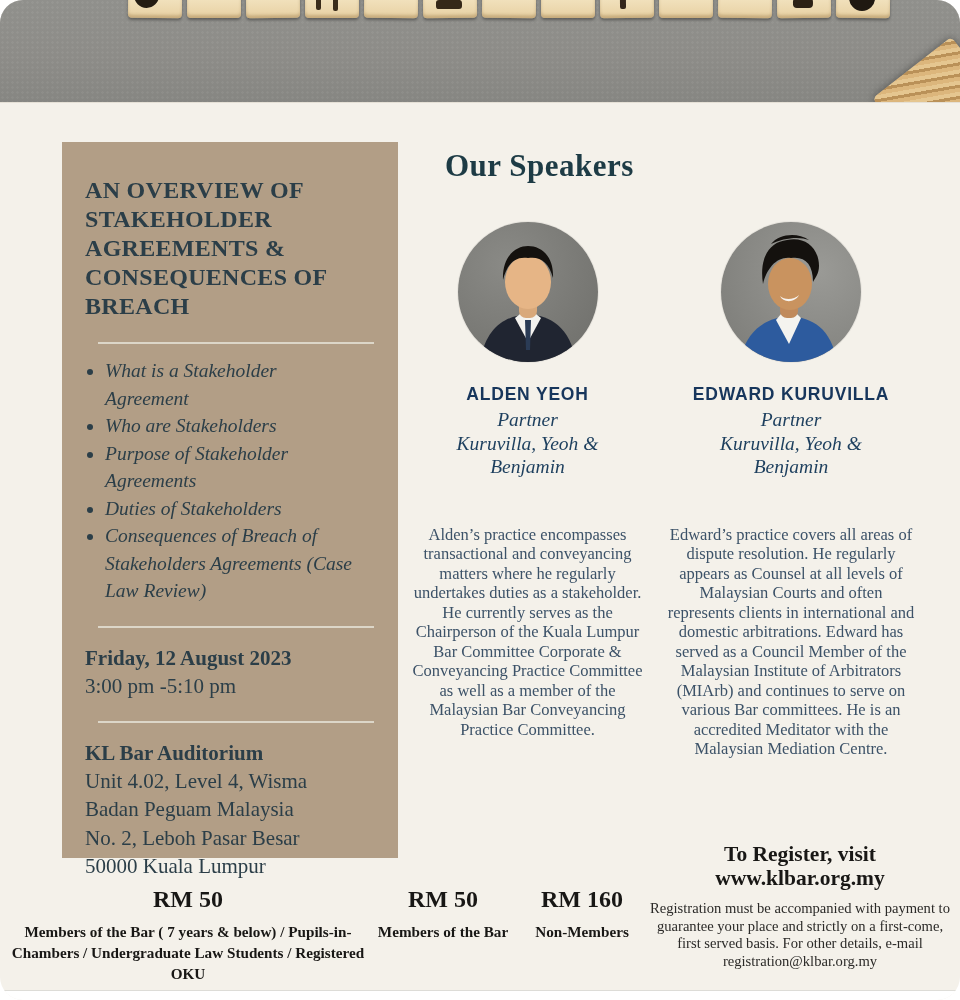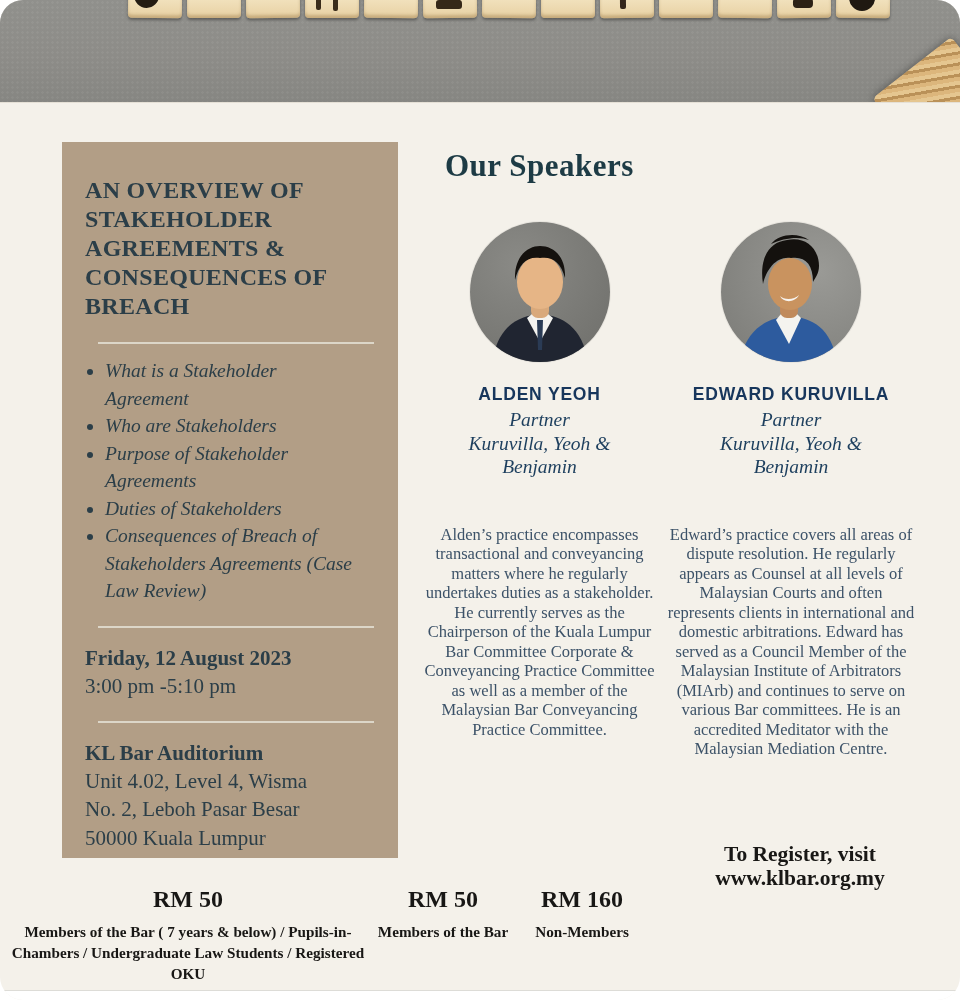--- a/index.html
+++ b/index.html
@@ -47,21 +47,21 @@
   .topics li{margin:0;}
   .date-line{margin:16px 0 0;font-size:21px;font-weight:bold;line-height:28px;}
   .time-line{margin:0;font-size:21px;line-height:28px;}
   .venue-name{margin:16px 0 0;font-size:21px;font-weight:bold;line-height:28px;}
   .addr-line{font-size:21px;line-height:28.5px;}
 
   
   .speakers-heading{position:absolute;left:445px;top:148px;margin:0;font-size:31px;font-weight:bold;
         color:#1d3b45;letter-spacing:.5px;}
   .speaker{position:absolute;text-align:center;}
-  .speaker-0{left:422px;top:222px;width:235px;}
+  .speaker-0{left:410px;top:222px;width:235px;}
   .speaker-1{left:665px;top:222px;width:252px;}
   .photo{width:140px;height:140px;border-radius:50%;overflow:hidden;margin:0 auto;
         box-shadow:0 0 0 1px rgba(0,0,0,.05);}
   .photo svg{display:block;}
   .speaker-name{margin:22px 0 0;font-family:"Liberation Sans","DejaVu Sans",sans-serif;
         font-size:17.5px;font-weight:bold;letter-spacing:.8px;color:#17365c;}
   .speaker-role{margin:3px 0 0;font-style:italic;font-size:19.5px;line-height:23.5px;color:#1d3f5e;}
   .speaker-firm{margin:0 auto;max-width:200px;font-style:italic;font-size:19.5px;line-height:23.5px;
         color:#1d3f5e;}
   .speaker-bio{margin:46px auto 0;font-size:16.5px;line-height:19.5px;color:#3c5268;}
@@ -117,20 +117,21 @@
       <li>Purpose of Stakeholder Agreements</li>
       <li>Duties of Stakeholders</li>
       <li>Consequences of Breach of Stakeholders Agreements (Case Law Review)</li>
     </ul>
     <hr class="box-divider">
     <p class="date-line">Friday, 12 August 2023</p>
     <p class="time-line">3:00 pm -5:10 pm</p>
     <hr class="box-divider">
     <p class="venue-name">KL Bar Auditorium</p>
     <div class="addr-line">Unit 4.02, Level 4, Wisma</div>
+    <div class="addr-line">Badan Peguam Malaysia</div>
     <div class="addr-line">No. 2, Leboh Pasar Besar</div>
     <div class="addr-line">50000 Kuala Lumpur</div>
   </aside>
 
   <h2 class="speakers-heading">Our Speakers</h2>
 
   <section class="speaker speaker-0">
     <div class="photo">
       <svg width="140" height="140" viewBox="0 0 140 140" xmlns="http://www.w3.org/2000/svg">
         <defs>
@@ -188,16 +189,17 @@
     <p class="tier-aud">Members of the Bar</p>
   </div>
   <div class="tier tier-2">
     <p class="tier-price">RM 160</p>
     <p class="tier-aud">Non-Members</p>
   </div>
 
   <div class="register">
     <p class="reg-cta">To Register, visit</p>
     <p class="reg-cta">www.klbar.org.my</p>
+    <p class="reg-note">Registration must be accompanied with payment to guarantee your place and strictly on a first-come, first served basis. For other details, e-mail registration@klbar.org.my</p>
   </div>
 
   <div class="bottom-strip"></div>
 </div>
 
 </body></html>

